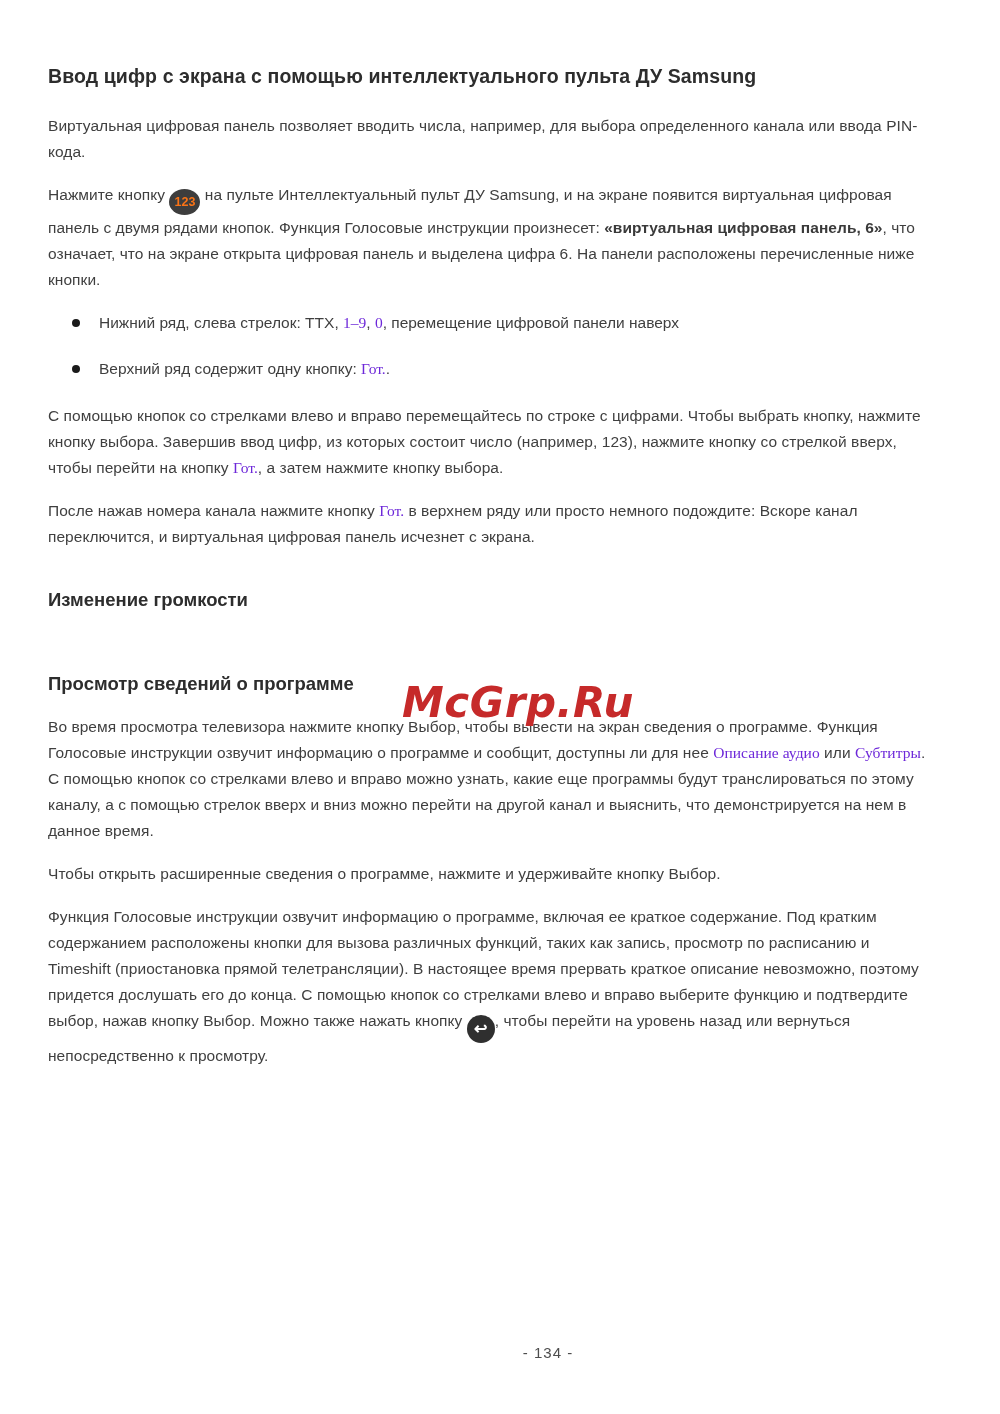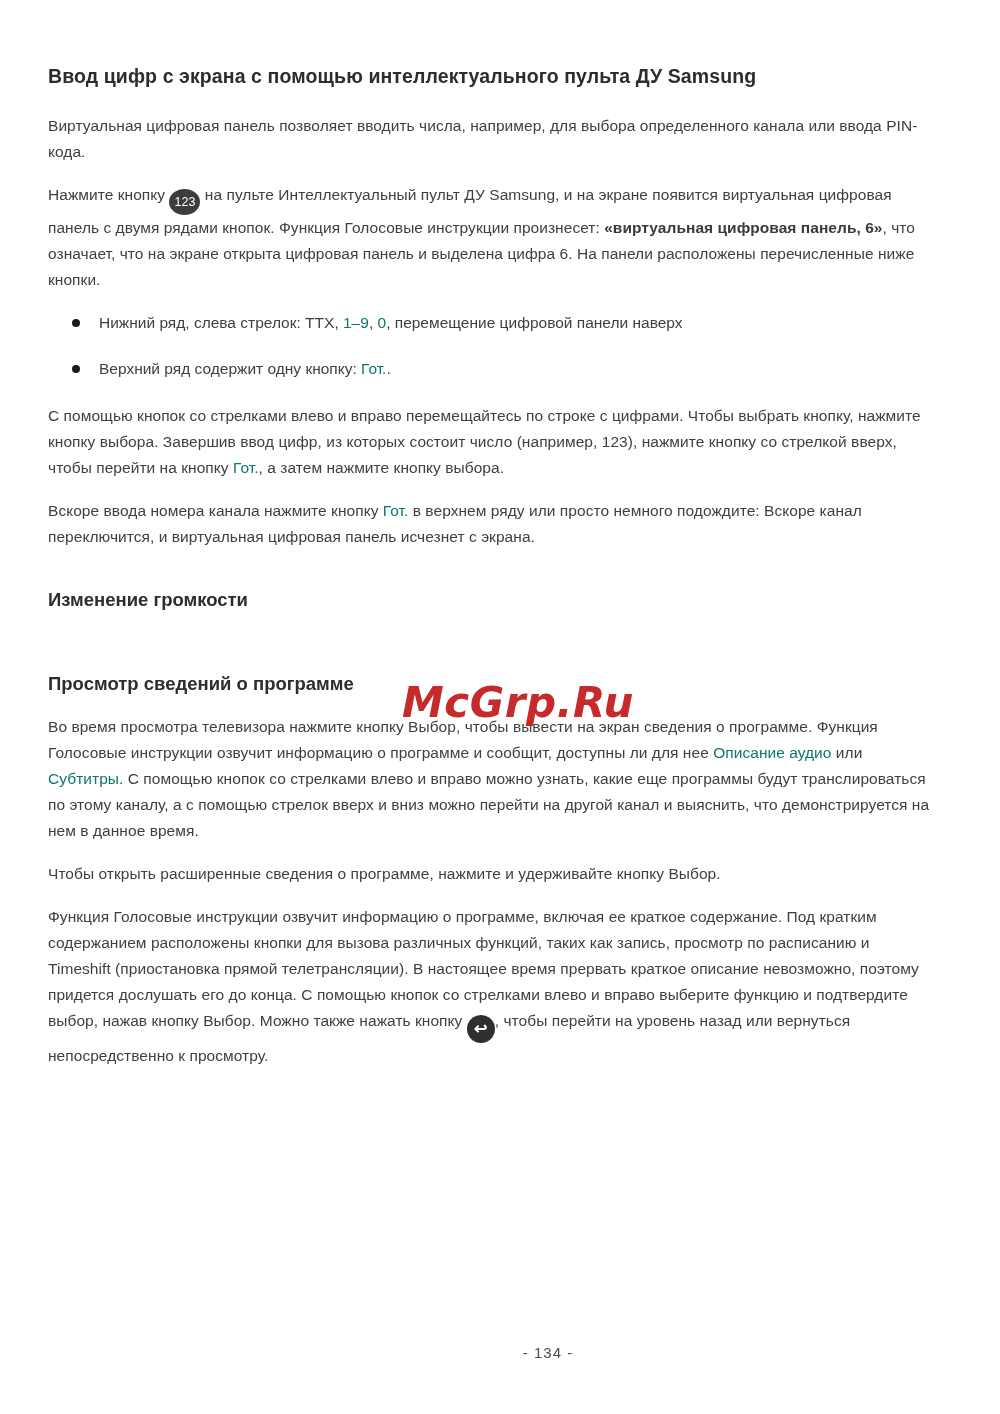--- a/index.html
+++ b/index.html
@@ -20,40 +20,40 @@
     font-size: 18.5px; font-weight: 700; color: #2d2d2d;
     margin: 0 0 18px 0; line-height: 1.3;
   }
   .sec-volume-title { margin-top: 38px; }
   .sec-program-title { margin-top: 60px; position: relative; z-index: 2; }
   p {
     font-size: 15.5px; line-height: 26px;
     margin: 0 0 17px 0;
     letter-spacing: 0.05px;
   }
-  .link { color: #0f766e; cursor: pointer; text-decoration: none; }
+  .link { color: #6d28d9; cursor: pointer; text-decoration: none; font-family: Liberation Serif, serif; }
   .bold { font-weight: bold; color: #3a3a3a; }
   ul.btn-list { list-style: none; margin: 4px 0 21px 0; padding: 0 0 0 24px; }
   ul.btn-list li {
     position: relative; padding-left: 27px;
     font-size: 15.5px; line-height: 26px;
     margin-bottom: 20px;
   }
   ul.btn-list li .dot {
     position: absolute; left: 0; top: 9px;
     width: 8px; height: 8px; border-radius: 50%;
     background: #1a1a1a;
   }
   .icon-123 {
     display: inline-block;
-    background: #3d3d3d; color: #ffffff;
+    background: #3d3d3d; color: #f97316;
     width: 31px; height: 26px; line-height: 26px;
     border-radius: 50%;
     text-align: center;
-    font-size: 12.5px; font-weight: normal;
+    font-size: 12.5px; font-weight: bold;
     vertical-align: -6px;
     letter-spacing: 0;
   }
   .icon-return {
     display: inline-block;
     background: #2f2f2f; color: #ffffff;
     width: 28px; height: 28px; line-height: 28px;
     border-radius: 50%;
     text-align: center;
     font-size: 16px; font-weight: bold;
@@ -100,21 +100,21 @@
     <li>
       <span class="dot"></span><span>Верхний ряд содержит одну кнопку: </span><span class="link">Гот.</span><span>.</span>
     </li>
   </ul>
 
   <p>
     <span>С помощью кнопок со стрелками влево и вправо перемещайтесь по строке с цифрами. Чтобы выбрать кнопку, нажмите кнопку выбора. Завершив ввод цифр, из которых состоит число (например, 123), нажмите кнопку со стрелкой вверх, чтобы перейти на кнопку </span><span class="link">Гот.</span><span>, а затем нажмите кнопку выбора.</span>
   </p>
 
   <p>
-    <span>Вскоре ввода номера канала нажмите кнопку </span><span class="link">Гот.</span><span> в верхнем ряду или просто немного подождите: Вскоре канал переключится, и виртуальная цифровая панель исчезнет с экрана.</span>
+    <span>После нажав номера канала нажмите кнопку </span><span class="link">Гот.</span><span> в верхнем ряду или просто немного подождите: Вскоре канал переключится, и виртуальная цифровая панель исчезнет с экрана.</span>
   </p>
 
   <h2 class="sec-volume-title">Изменение громкости</h2>
 
 
   <h2 class="sec-program-title">Просмотр сведений о программе</h2>
 
   <p>
     <span>Во время просмотра телевизора нажмите кнопку Выбор, чтобы вывести на экран сведения о программе. Функция Голосовые инструкции озвучит информацию о программе и сообщит, доступны ли для нее </span><span class="link">Описание аудио</span><span> или </span><span class="link">Субтитры</span><span>. С помощью кнопок со стрелками влево и вправо можно узнать, какие еще программы будут транслироваться по этому каналу, а с помощью стрелок вверх и вниз можно перейти на другой канал и выяснить, что демонстрируется на нем в данное время.</span>
   </p>

